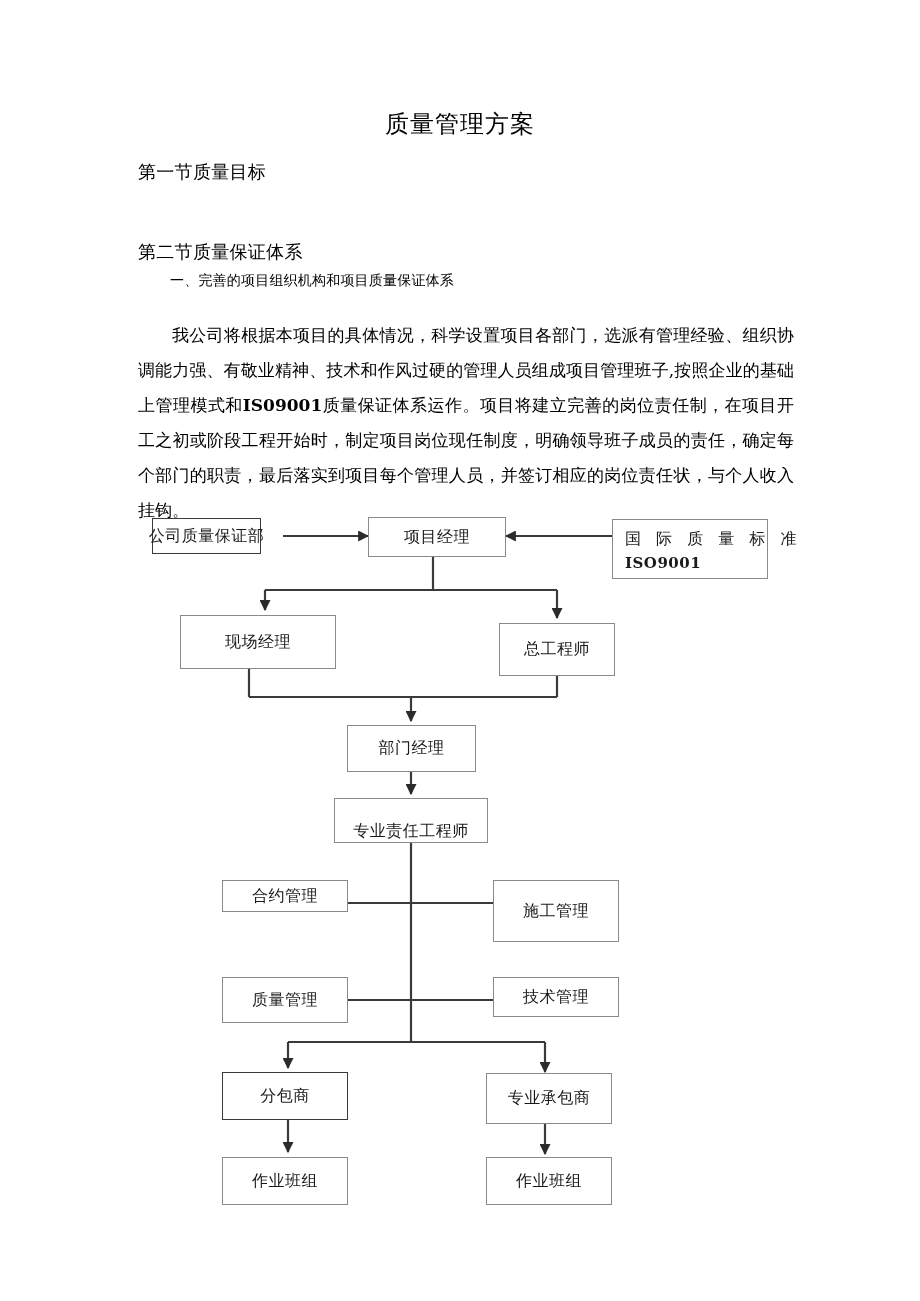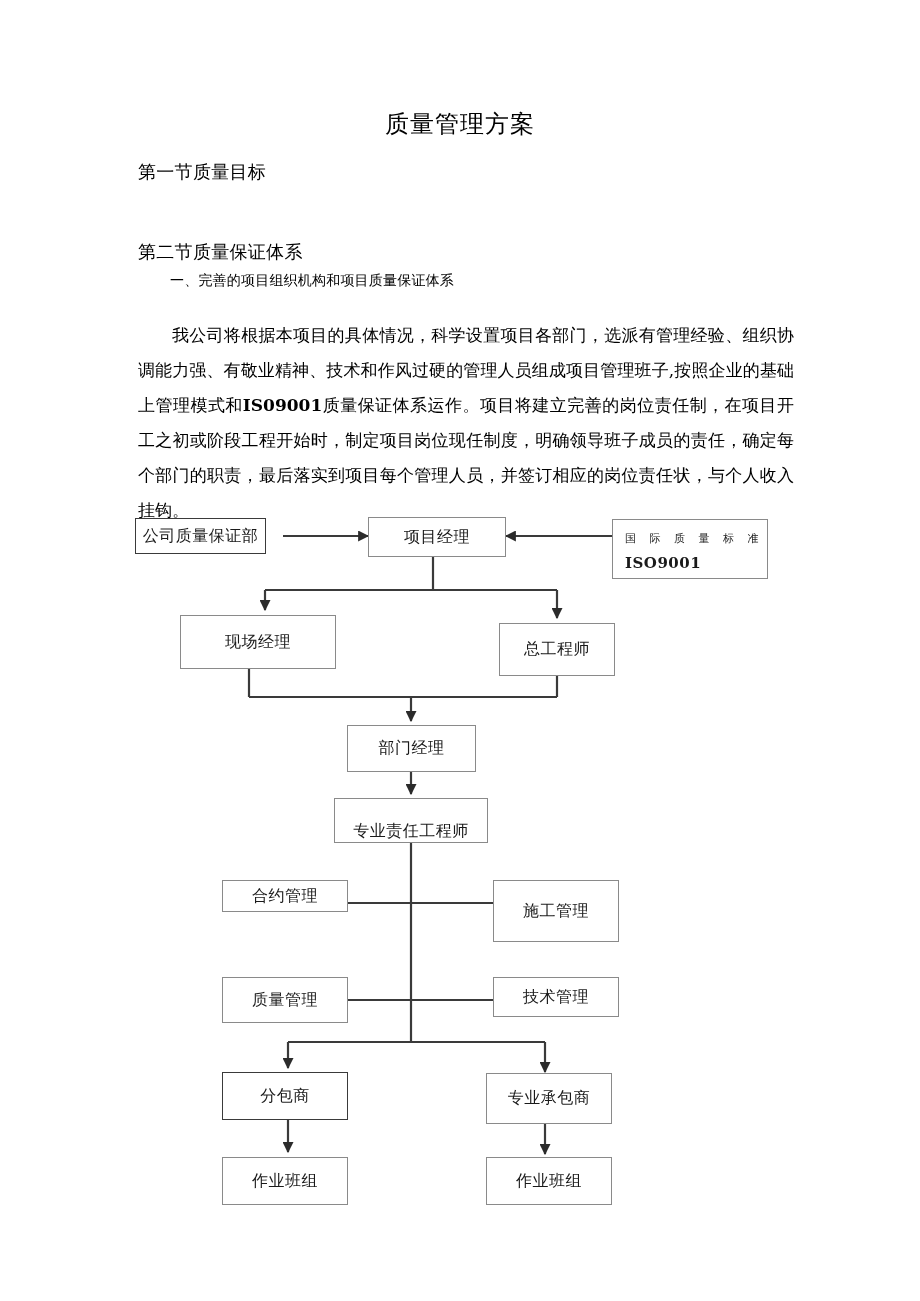--- a/index.html
+++ b/index.html
@@ -100,21 +100,21 @@
     letter-spacing: 0.5px;
     white-space: nowrap;
   }
   .node.strong { border-color: #3a3a3a; }
   .node.iso {
     display: block;
     padding: 7px 10px 0 12px;
     text-align: left;
     line-height: 24px;
   }
-  .iso-l1 { letter-spacing: 5px; font-size: 11px; }
+  .iso-l1 { letter-spacing: 5px; font-size: 16px; }
   .iso-l2 {
     font-family: "DejaVu Serif", "Liberation Serif", serif;
     font-weight: 700;
     font-size: 15px;
     letter-spacing: 0.5px;
   }
 </style>
 </head>
 <body>
 
@@ -164,21 +164,21 @@
 
       <path d="M 288 1042 L 545 1042"></path>
       <path d="M 288 1042 L 288 1068" marker-end="url(#ah)"></path>
       <path d="M 545 1042 L 545 1072" marker-end="url(#ah)"></path>
 
       <path d="M 288 1120 L 288 1152" marker-end="url(#ah)"></path>
       <path d="M 545 1124 L 545 1154" marker-end="url(#ah)"></path>
     </g>
   </svg>
 
-  <div class="node strong" style="left:135px; top:518px; width:131px; height:36px;">
+  <div class="node strong" style="left:152px; top:518px; width:109px; height:36px;">
     <span>公司质量保证部</span>
   </div>
 
   <div class="node" style="left:368px; top:517px; width:138px; height:40px;">
     <span>项目经理</span>
   </div>
 
   <div class="node iso" style="left:612px; top:519px; width:156px; height:60px;">
     <div class="iso-l1">国 际 质 量 标 准</div>
     <div class="iso-l2">ISO9001</div>

